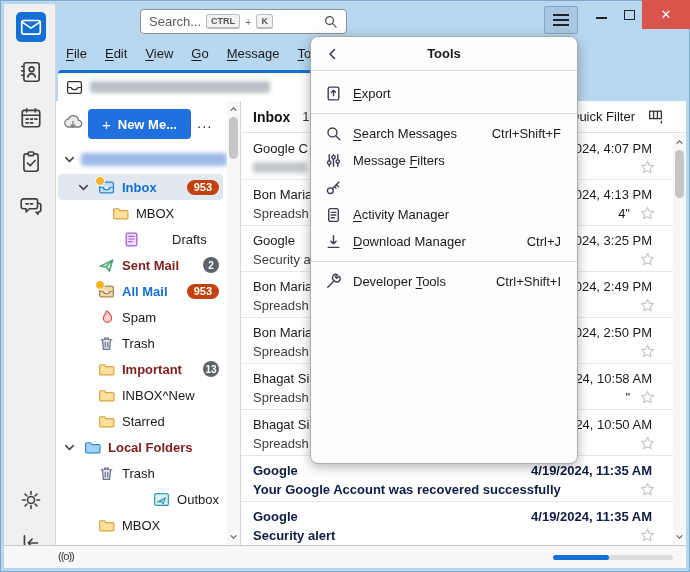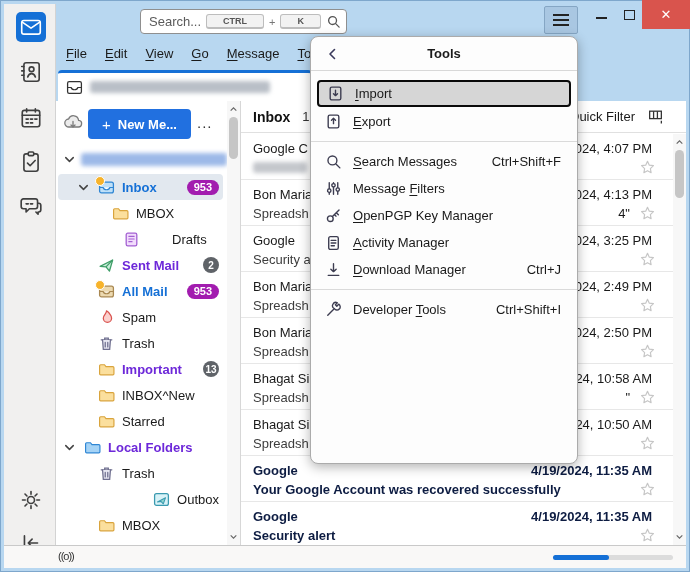--- a/index.html
+++ b/index.html
@@ -8,21 +8,21 @@
          box-shadow:inset 0 0 0 1px #7ea7cc; position:relative; font-size:13px; color:#1a1a1a; }
   svg { display:block; }
   .abs { position:absolute; }
 
   
   .searchbox { left:140px; top:9px; width:207px; height:25px; background:#fff;
                border:1px solid #8f8f8f; border-radius:4px; display:flex; align-items:center;
                padding:0 8px; gap:5px; color:#5a5a5a; }
   .searchbox .mag { margin-left:auto; }
   .kbd { font-size:9px; font-weight:bold; color:#555; background:#f2f2f2; border:1px solid #bdbdbd;
-         border-bottom-width:2px; border-radius:3px; padding:0 16px; line-height:12px; }
+         border-bottom-width:2px; border-radius:3px; padding:0 4px; line-height:12px; }
   .plus { color:#777; font-size:11px; }
   .hamburger { left:544px; top:6px; width:34px; height:28px; background:#a9c7e2;
                border:1px solid #85a6c4; border-radius:2px; display:flex; flex-direction:column;
                justify-content:center; align-items:center; gap:3px; cursor:pointer; }
   .hamburger i { display:block; width:16px; height:2px; background:#222; }
   .wbtn { top:0; width:30px; height:29px; display:flex; align-items:center; justify-content:center; }
   .btn-min { left:586px; } .btn-min i { width:11px; height:2px; background:#222; display:block; margin-top:6px;}
   .btn-max { left:614px; } .btn-max i { width:11px; height:10px; border:1.5px solid #222; display:block; }
   .btn-close { left:642px; width:48px; background:#d9544d; color:#fff; font-size:13px; font-weight:bold; }
 
@@ -54,23 +54,23 @@
   .trow { height:26px; display:flex; align-items:center; gap:7px; margin:0 4px 0 2px; border-radius:4px; padding-right:4px; }
   .trow.sel { background:#e2e8ef; }
   .tspace { width:15px; flex:none; }
   .tchev { width:15px; flex:none; display:flex; justify-content:center; }
   .ticon { width:17px; height:17px; flex:none; position:relative; }
   .ticon svg { width:17px; height:17px; }
   .ticon.dot::after { content:""; position:absolute; left:-3px; top:-3px; width:8px; height:8px;
                       background:#f7b32b; border:1px solid #fff; border-radius:50%; }
   .tlabel { white-space:nowrap; overflow:hidden; }
   .tlabel.blue { color:#1570d6; font-weight:bold; }
-  .tlabel.bold { font-weight:bold; color:#6d28d9; }
+  .tlabel.bold { font-weight:bold; color:#7f1d1d; }
   .badge { margin-left:auto; font-size:11px; font-weight:bold; flex:none; }
-  .badge.blue { background:#a21caf; color:#fff; border-radius:9px; padding:1.5px 7px; }
+  .badge.blue { background:#c2410c; color:#fff; border-radius:9px; padding:1.5px 7px; }
   .badge.gray { background:#5f6368; color:#fff; border-radius:50%; width:16px; height:16px;
                 display:flex; align-items:center; justify-content:center; font-size:10px; }
 
   
   .vscroll { position:absolute; top:0; bottom:0; width:13px; background:#f7f7f7; }
   .vthumb { position:absolute; left:2px; width:9px; background:#c6c6c6; border-radius:5px; }
   .schev { position:absolute; left:0; width:13px; height:13px; display:flex; align-items:center; justify-content:center; }
 
   
   .msgpane { left:240px; top:101px; width:446px; height:444px; background:#fff; border-left:1px solid #d7d7d7; }
@@ -574,29 +574,20 @@
 <div class="abs appmenu">
   <div class="am-head">
     <span class="am-back">
         <svg width="16" height="16" viewBox="0 0 16 16" fill="none" stroke="#3a3a5c" stroke-width="1.6" stroke-linecap="round" stroke-linejoin="round">
           <path d="M9.5 3.5L5 8l4.5 4.5"></path>
         </svg>
       </span>
     <span>Tools</span>
   </div>
   <div class="am-items" id="app-menu-items">
-      <div class="am-item hl">
-        <span class="mi">
-          <svg width="17" height="17" viewBox="0 0 16 16" fill="none" stroke="#3c3c50" stroke-width="1.3" stroke-linecap="round" stroke-linejoin="round">
-            <rect x="3" y="2" width="10" height="12" rx="1.5"></rect>
-            <path d="M8 5v5M6.1 8.2L8 10l1.9-1.8"></path>
-          </svg>
-        </span>
-        <span><u>I</u>mport</span>
-      </div>
       <div class="am-item">
         <span class="mi">
           <svg width="17" height="17" viewBox="0 0 16 16" fill="none" stroke="#3c3c50" stroke-width="1.3" stroke-linecap="round" stroke-linejoin="round">
             <rect x="3" y="2" width="10" height="12" rx="1.5"></rect>
             <path d="M8 10V5M6.1 6.8L8 5l1.9 1.8"></path>
           </svg>
         </span>
         <span><u>E</u>xport</span>
       </div>
       <div class="am-sep"></div>
@@ -621,21 +612,20 @@
         </span>
         <span>Message <u>F</u>ilters</span>
       </div>
       <div class="am-item">
         <span class="mi">
           <svg width="17" height="17" viewBox="0 0 16 16" fill="none" stroke="#3c3c50" stroke-width="1.3" stroke-linecap="round" stroke-linejoin="round">
             <circle cx="5" cy="11" r="2.7"></circle>
             <path d="M7 9l6.2-6.2M10.6 5.4l2 2M8.9 7.1l1.5 1.5"></path>
           </svg>
         </span>
-        <span><u>O</u>penPGP Key Manager</span>
       </div>
       <div class="am-item">
         <span class="mi">
           <svg width="17" height="17" viewBox="0 0 16 16" fill="none" stroke="#3c3c50" stroke-width="1.3" stroke-linecap="round" stroke-linejoin="round">
             <rect x="3.5" y="2.5" width="9" height="12" rx="1.5"></rect>
             <path d="M5.8 6h4.4M5.8 8.5h4.4M5.8 11h3"></path>
           </svg>
         </span>
         <span><u>A</u>ctivity Manager</span>
       </div>

